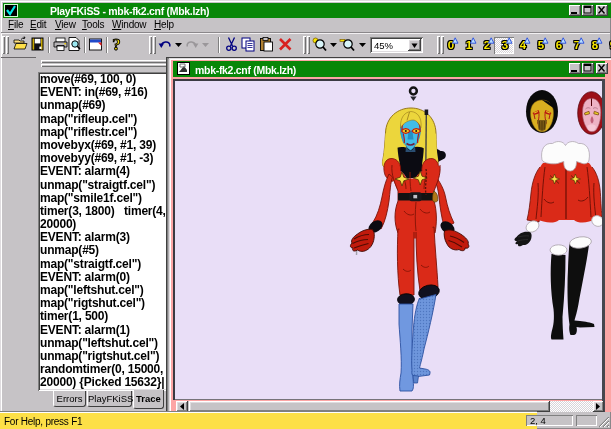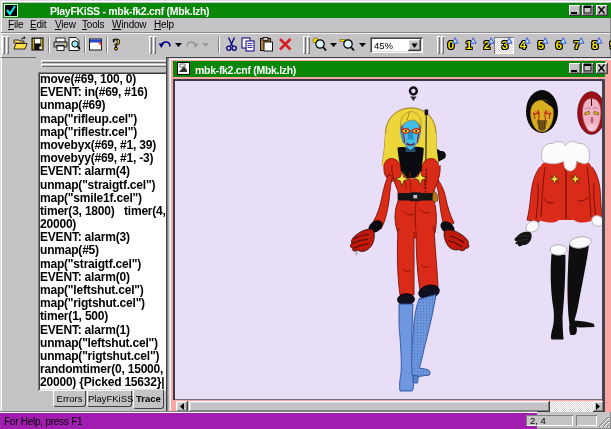--- a/index.html
+++ b/index.html
@@ -46,21 +46,21 @@
 #mdi{left:166px;top:57px;width:445px;height:355px;background:#b0adb0;
  box-shadow:inset 1px 1px 0 #404040, inset 2px 2px 0 #808080;}
 #doll{left:169px;top:58px;width:442px;height:354px;background:#fca5a5;
  box-shadow:inset 1px 1px 0 #dfdcdf, inset 2px 2px 0 #fff;}
 #dtitle{left:4px;top:3px;width:432px;height:16px;background:#088708;}
 #dtitle .txt{position:absolute;left:22px;top:2.5px;color:#fff;font-size:10.5px;font-weight:bold;letter-spacing:-0.3px;white-space:nowrap;}
 #canvas{left:4px;top:21px;width:429px;height:321px;background:#e9def7;
  box-shadow:inset 2px 2px 0 #3a3a42, inset 0 -1px 0 #76737a;}
 #hscroll{left:7px;top:343px;width:428px;height:11px;}
 
-#status{left:0;top:411px;width:537px;height:18px;background:#a21caf;
+#status{left:0;top:411px;width:537px;height:18px;background:#fde047;
  box-shadow:inset 0 1px 0 #808080, inset 0 2px 0 #fff;}
 #status .msg{position:absolute;left:4px;top:5px;font-size:10px;letter-spacing:-0.25px;color:#000;}
 .spanel{position:absolute;top:4px;height:11px;background:#c6c3c6;
  box-shadow:inset 1px 1px 0 #808080, inset -1px -1px 0 #fff;font-size:9.5px;}
 </style></head>
 <body>
 <div id="frame">
 
   <div id="title" class="abs">
     <div id="appicon" class="abs">

